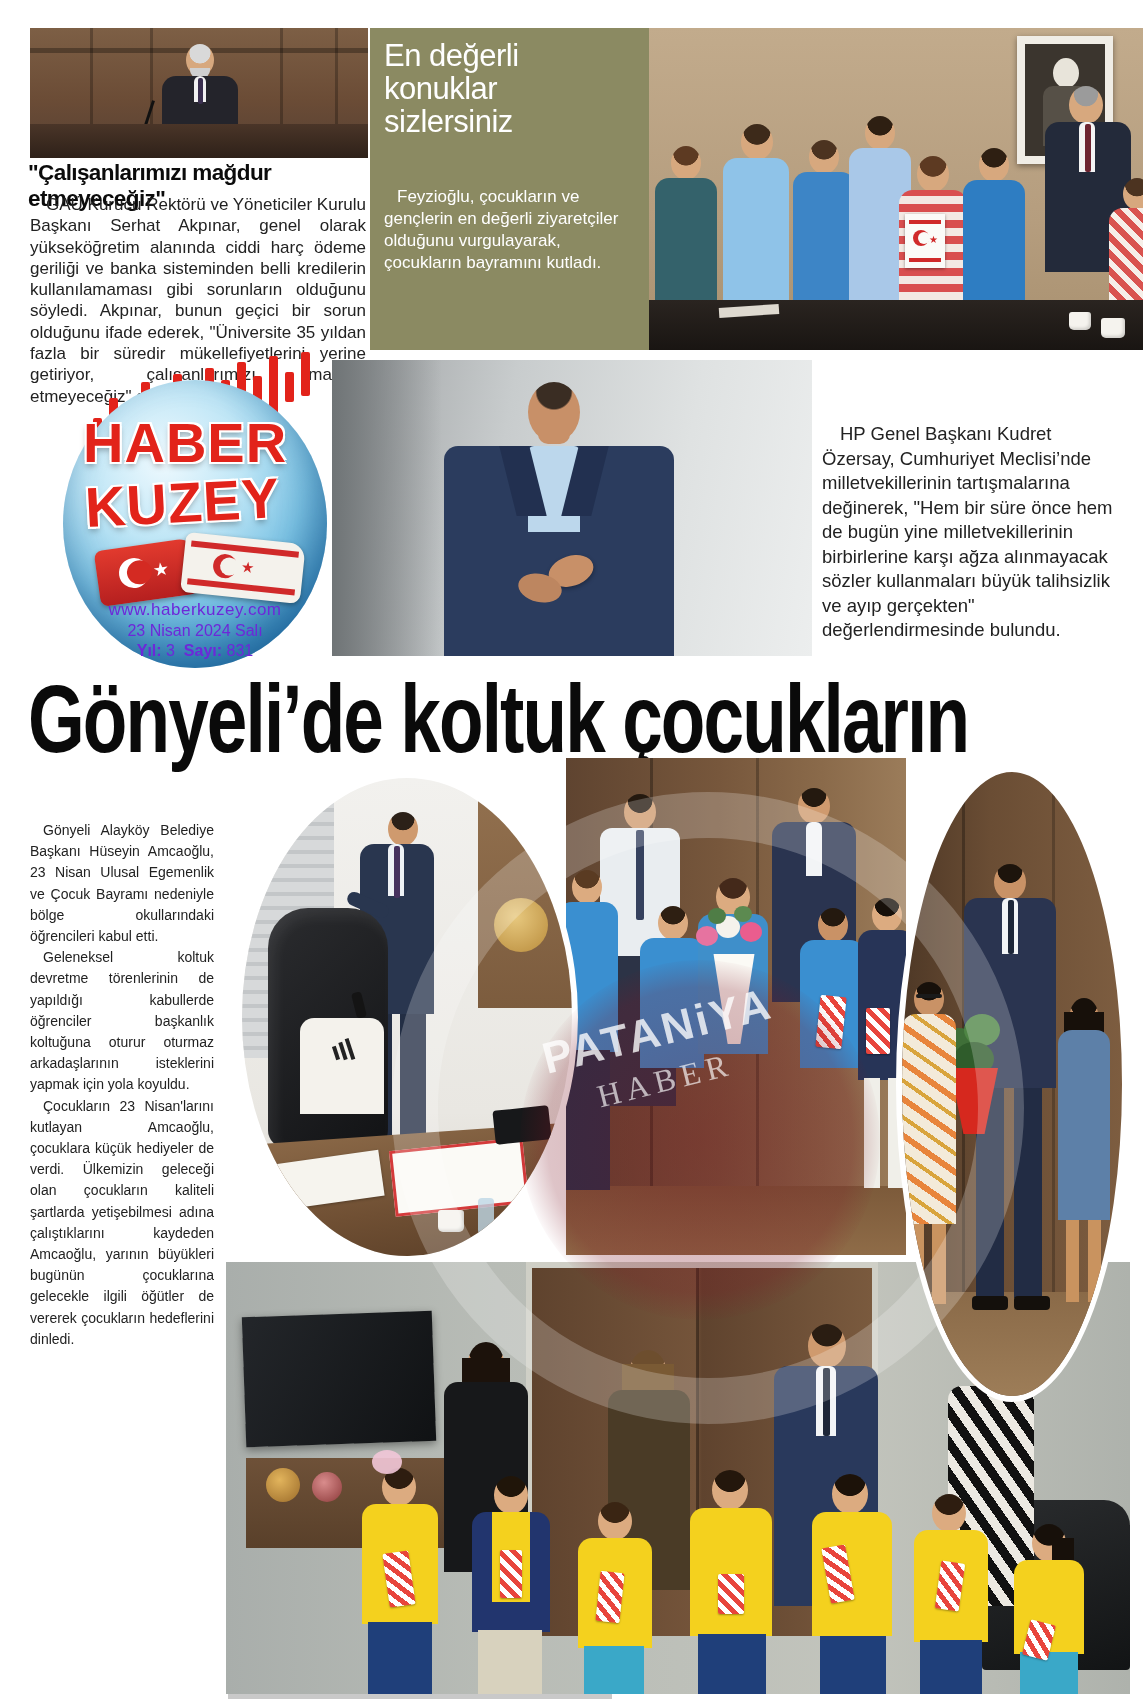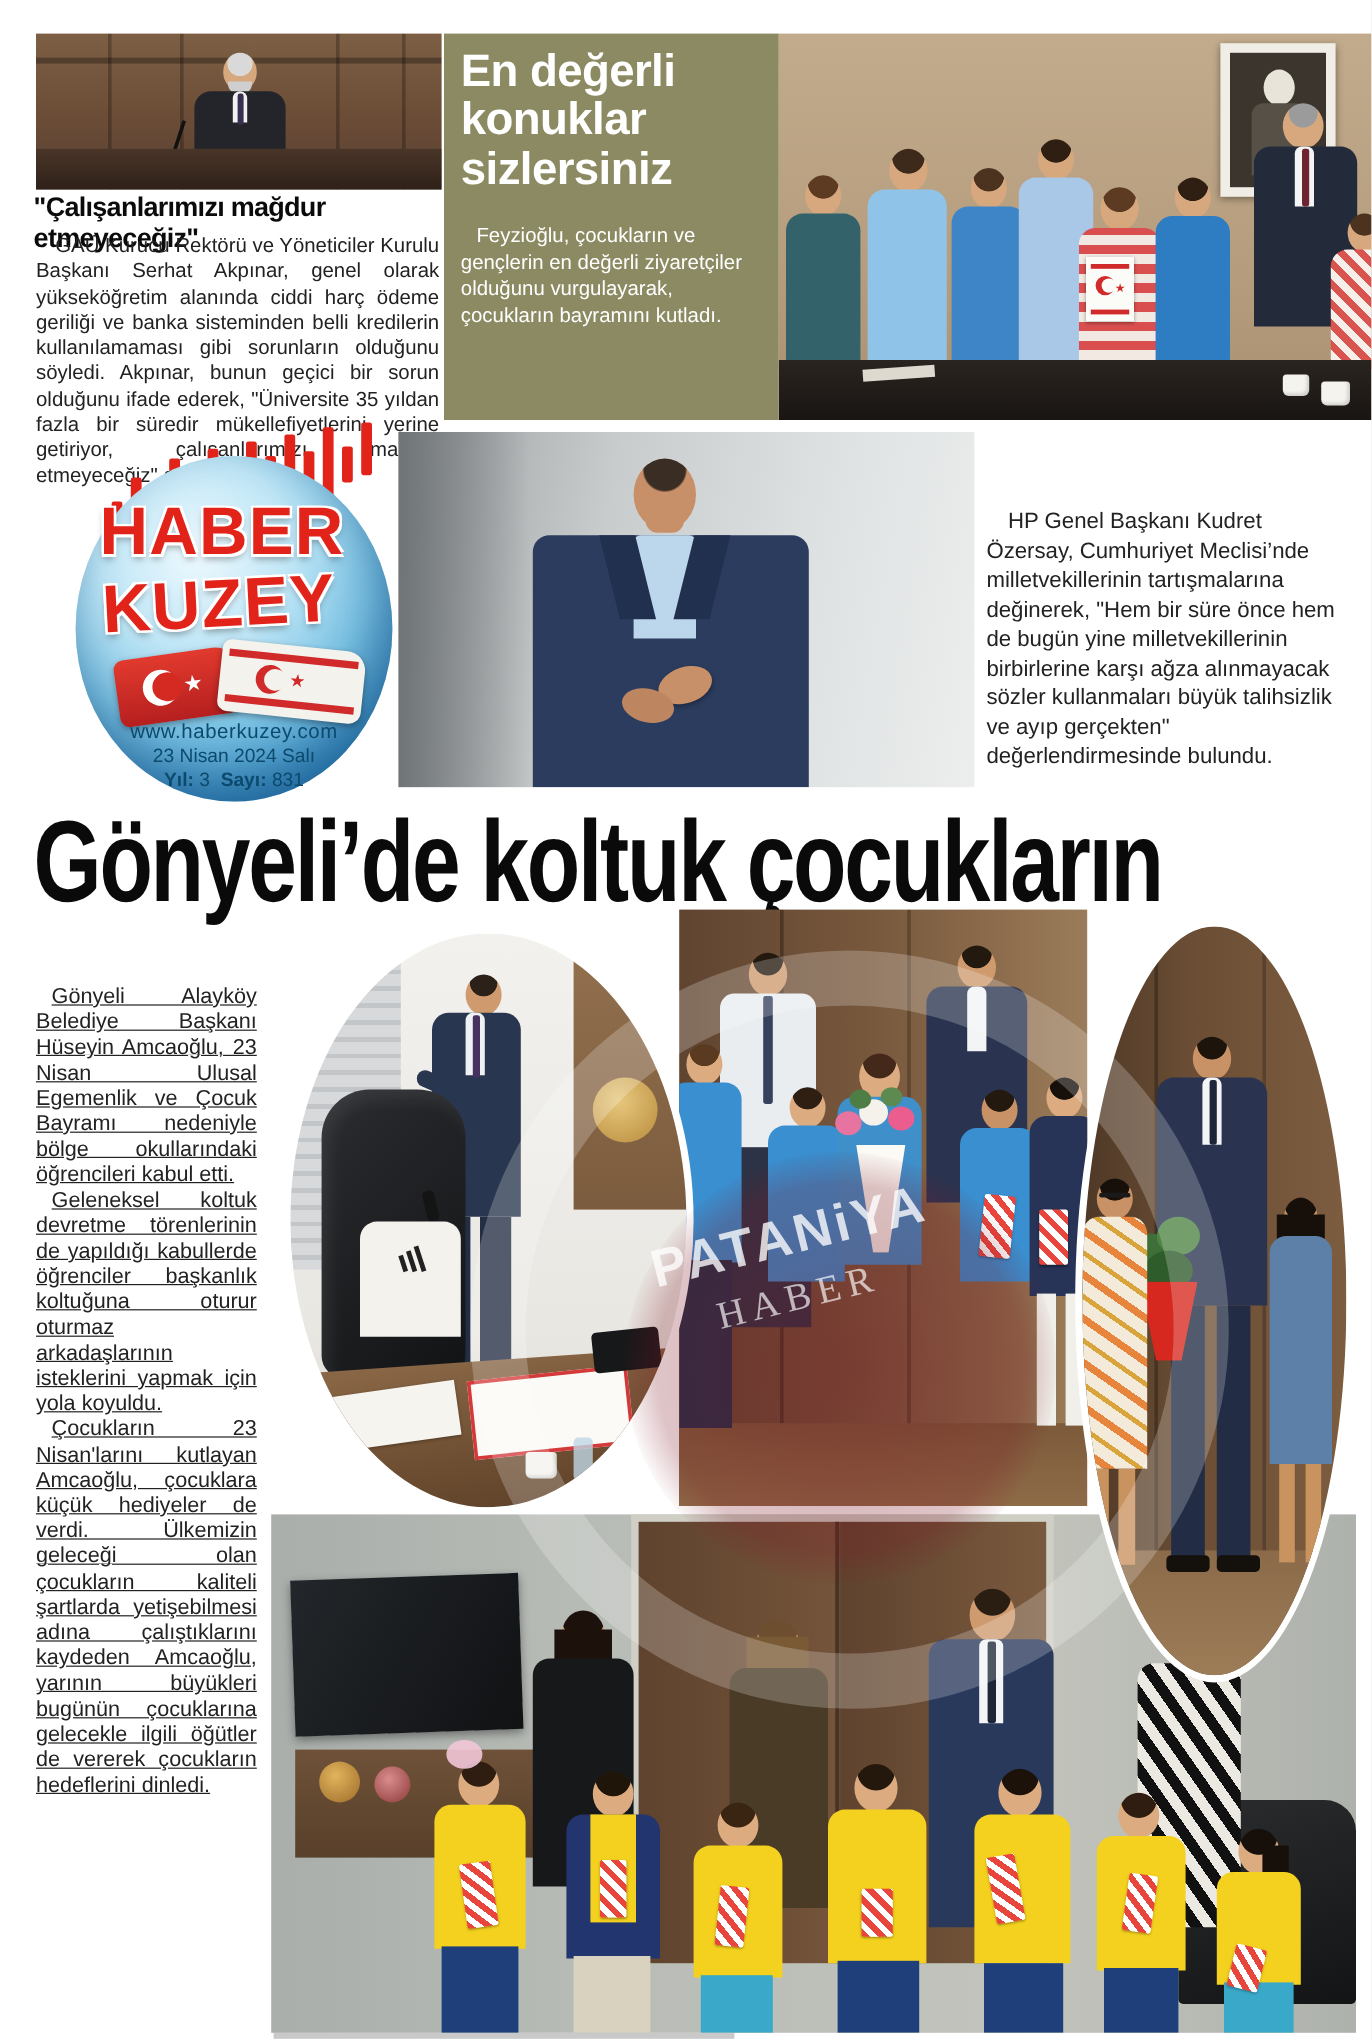--- a/index.html
+++ b/index.html
@@ -6,38 +6,38 @@
   .page{position:relative;width:1143px;height:1700px;background:#ffffff;margin:0 auto;
         font-family:"Liberation Sans", sans-serif;overflow:hidden;color:#1c1c1c;}
   .abs{position:absolute;}
   .ph{position:absolute;overflow:hidden;}
   .head{position:absolute;border-radius:50%;}
   
   .h-small{font-weight:800;color:#0b0b0b;letter-spacing:-0.6px;}
   .bodytext{color:#222;text-align:justify;}
   .bodytext p{margin:0;text-indent:16px;}
   .panel-olive{background:#8b8a62;}
-  .h-panel{color:#fff;font-weight:700;font-size:38px;line-height:1.06;letter-spacing:-0.5px;}
+  .h-panel{color:#fff;font-weight:400;font-size:31px;line-height:1.06;letter-spacing:-0.5px;}
   .panel-body{color:#fff;font-size:17px;line-height:22px;}
   .panel-body p{margin:0;text-indent:13px;}
   .h-meclis{font-weight:800;color:#0b0b0b;font-size:37px;line-height:1.08;text-align:center;letter-spacing:-1px;}
   .meclis-body{font-size:18.5px;line-height:24.5px;color:#222;}
   .meclis-body p{margin:0;text-indent:18px;}
   .h-giant{font-weight:800;color:#0a0a0a;font-size:96px;letter-spacing:-2.5px;white-space:nowrap;
            transform:scaleX(.76);transform-origin:0 50%;}
-  .leftcol{font-size:18px;line-height:21.2px;text-decoration:underline;}
+  .leftcol{font-size:14px;line-height:21.2px;}
   .leftcol p{margin:0;text-indent:13px;}
   
   .sphere{position:absolute;border-radius:50%;
     background:radial-gradient(circle at 38% 28%, #eef9fe 0%, #bfe6f6 30%, #7cc3e4 55%, #3f95c8 78%, #15619c 100%);
     box-shadow:inset -8px -20px 40px rgba(8,60,110,.45);}
   .bar{position:absolute;background:#e2231a;width:9px;border-radius:2px;}
   .logo-word{position:absolute;font-weight:800;color:#e2231a;letter-spacing:1px;
     text-shadow:-2px -2px 0 #fff,2px -2px 0 #fff,-2px 2px 0 #fff,2px 2px 0 #fff,0 4px 6px rgba(0,0,0,.35);}
-  .logo-sub{position:absolute;color:#0c4a6e;text-align:center;width:100%;}
+  .logo-sub{position:absolute;color:#6d28d9;text-align:center;width:100%;}
   
   .wm-ring{position:absolute;border-radius:50%;border:46px solid rgba(255,255,255,.22);}
   .wm-blob{position:absolute;border-radius:50%;background:radial-gradient(circle,rgba(125,20,35,.38) 0%,rgba(125,20,35,.25) 60%,rgba(125,20,35,0) 72%);}
   .wm-text{position:absolute;color:rgba(255,255,255,.78);font-weight:700;transform:rotate(-14deg);letter-spacing:3px;}
   .wm-text2{position:absolute;color:rgba(255,255,255,.66);font-family:"Liberation Serif",serif;transform:rotate(-14deg);letter-spacing:6px;}
   
   .wood-groove{position:absolute;top:0;bottom:0;width:3px;background:rgba(0,0,0,.25);}
   .suit{position:absolute;border-radius:14px 14px 0 0;}
   .shirt{position:absolute;border-radius:6px 6px 0 0;}
   .tie{position:absolute;border-radius:2px;}

